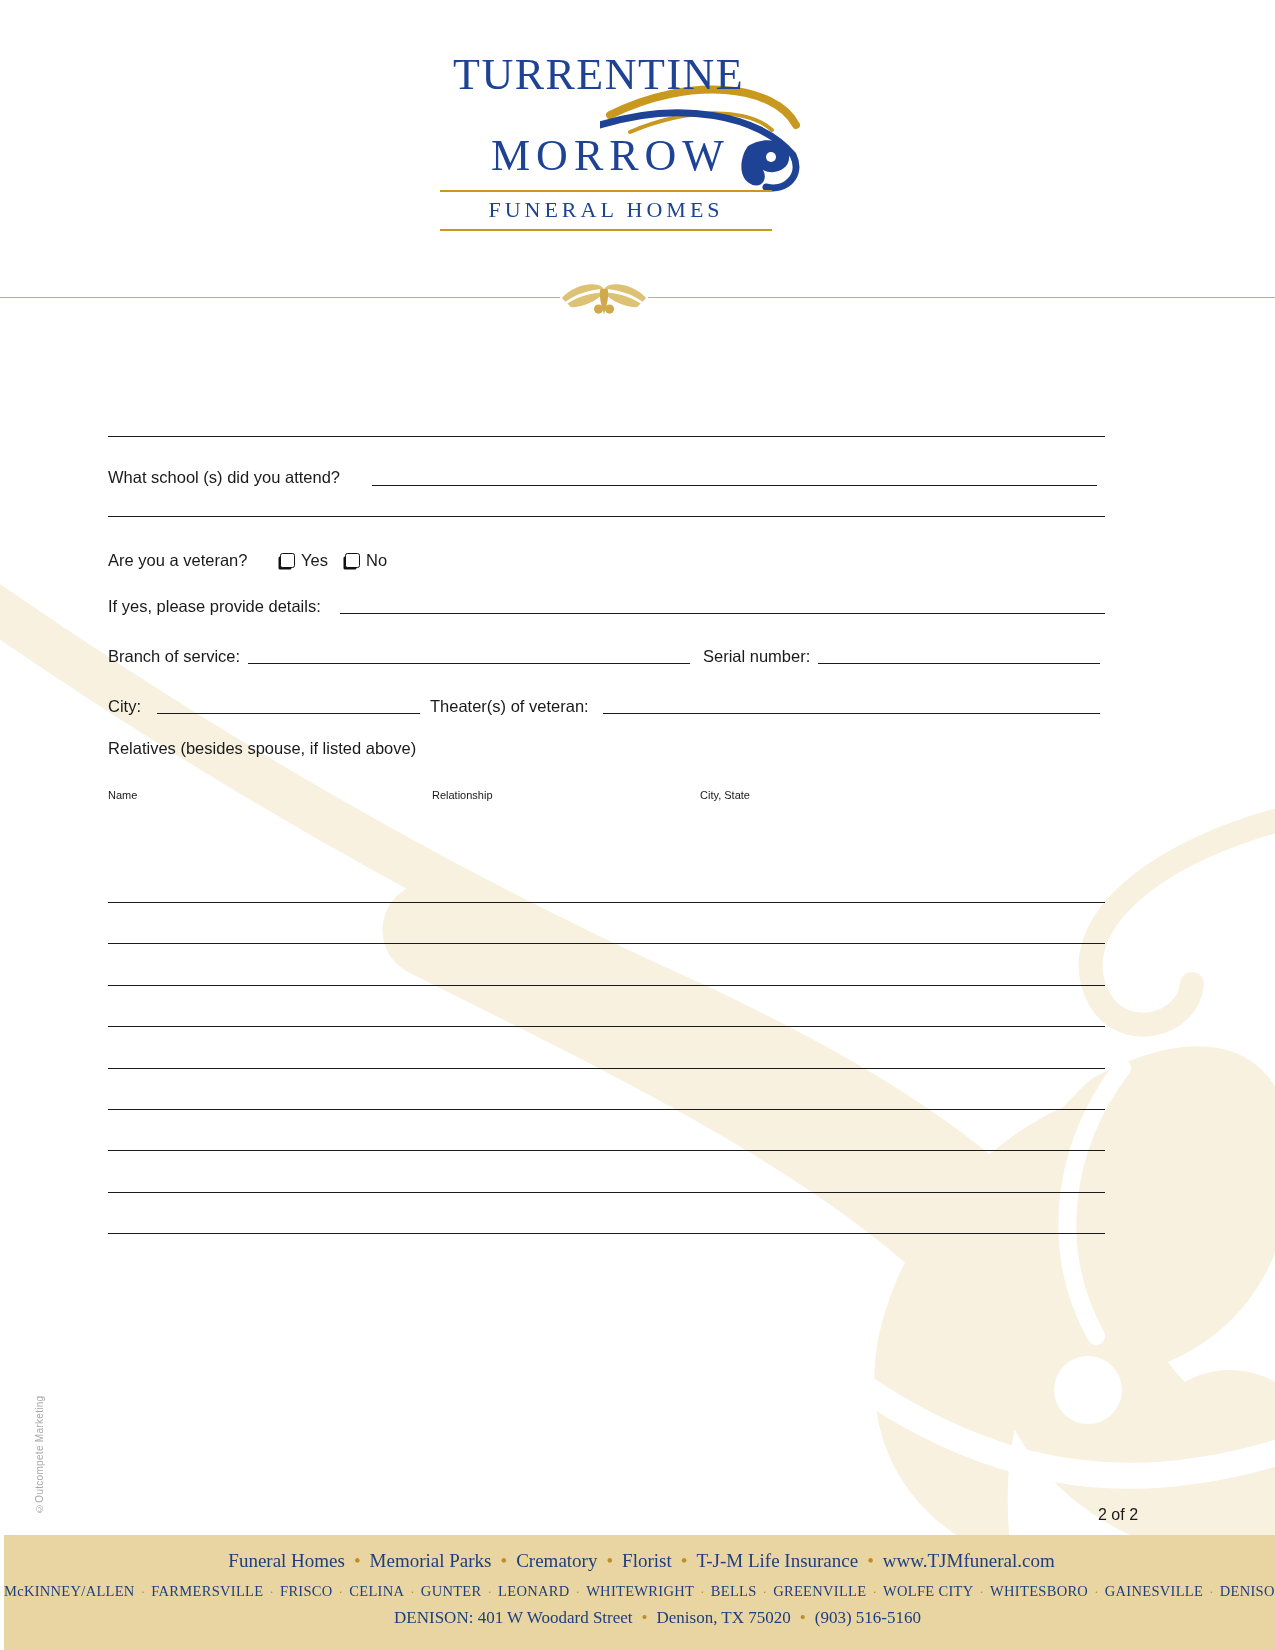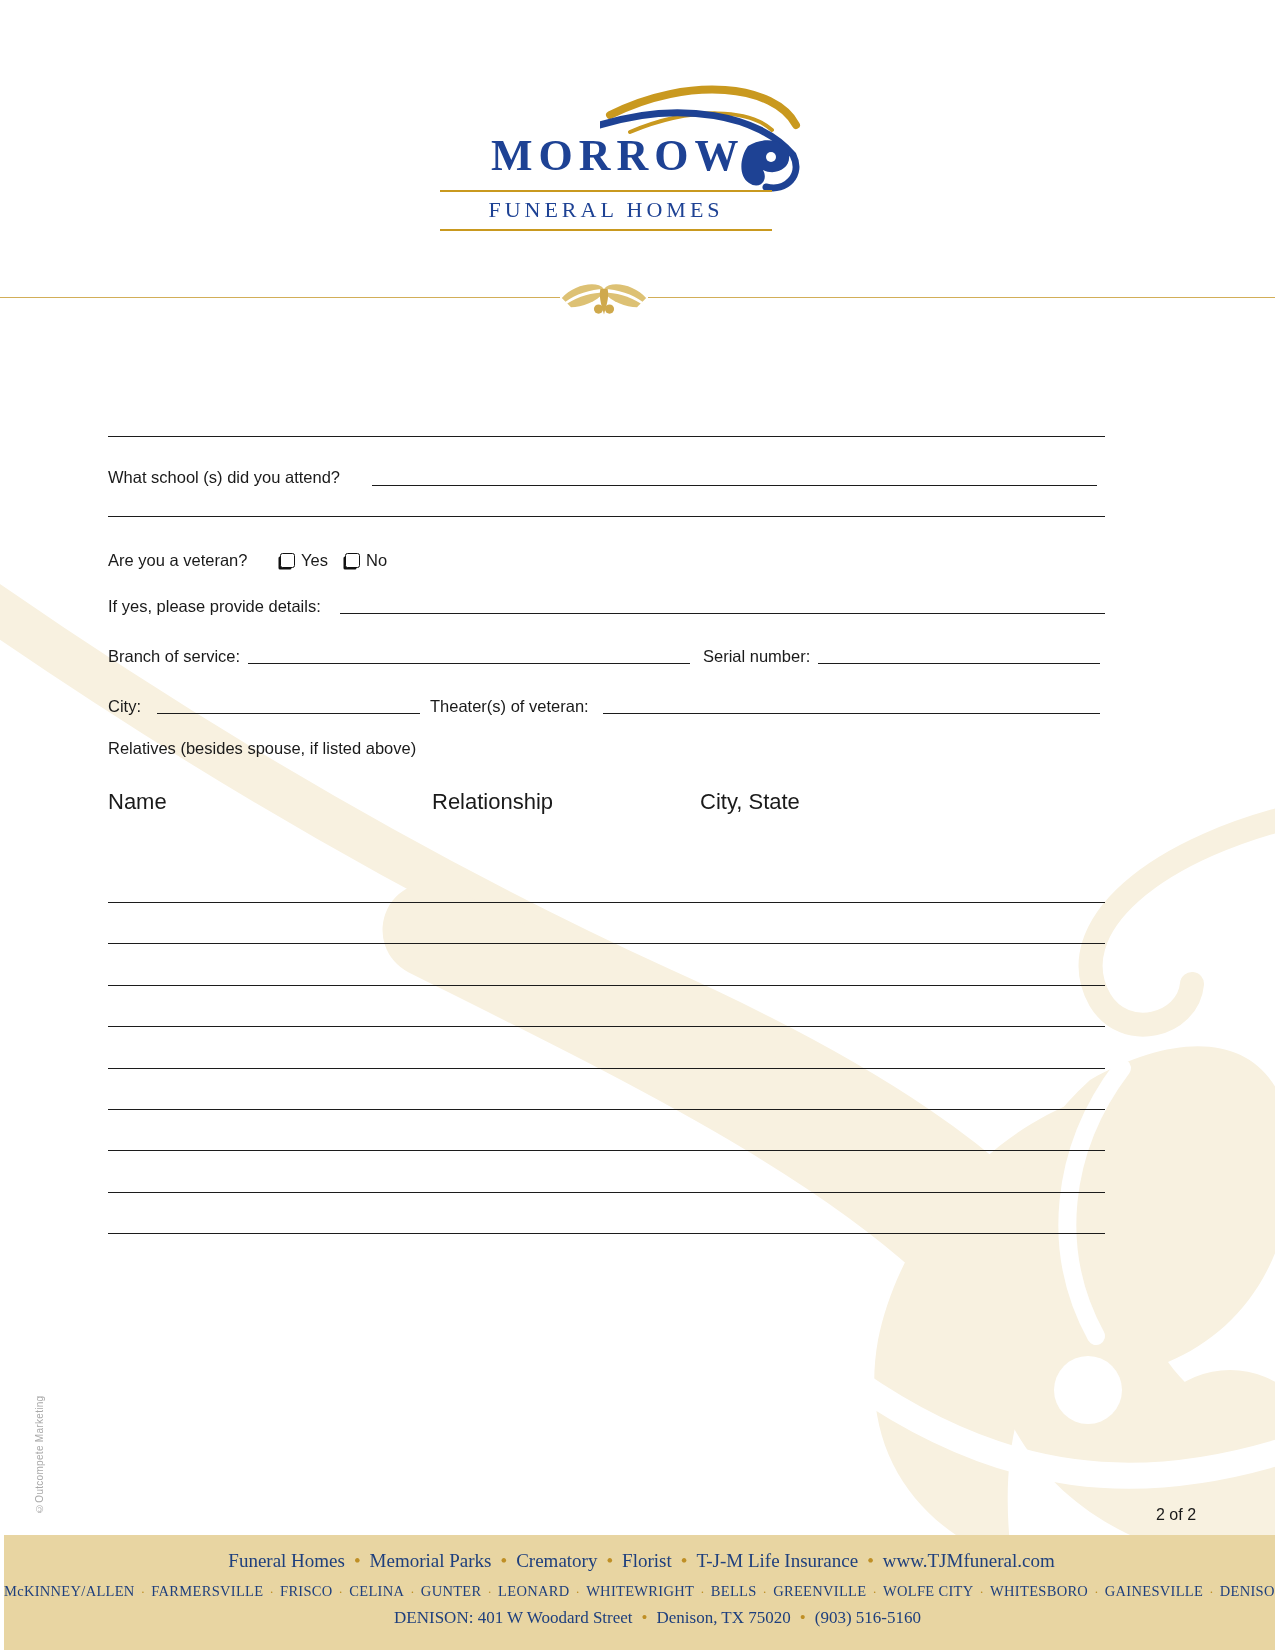--- a/index.html
+++ b/index.html
@@ -6,45 +6,45 @@
   .page{
     position:relative;width:1275px;height:1650px;background:#fff;overflow:hidden;
     font-family:"Liberation Sans",sans-serif;color:#1a1a1a;
   }
   .watermark{position:absolute;left:0;top:0;z-index:0;pointer-events:none;}
 
   
   .logo-line{position:absolute;z-index:2;font-family:"Liberation Serif",serif;color:#1e4294;line-height:1;white-space:nowrap;}
   .logo-line.l1{left:453px;top:53px;font-size:44px;letter-spacing:1.5px;}
   .logo-line.l2{left:432px;top:98px;font-size:44px;letter-spacing:2px;}
-  .logo-line.l3{left:491px;top:134px;font-size:44px;letter-spacing:6px;font-weight:bold;}
+  .logo-line.l3{left:491px;top:134px;font-size:44px;letter-spacing:6px;}
   .logo-flourish{position:absolute;left:600px;top:70px;z-index:1;}
   .logo-rule{position:absolute;left:440px;width:332px;height:2px;background:#c9991f;z-index:2;}
   .logo-rule.r1{top:190px;}
   .logo-rule.r2{top:229px;}
   .logo-subtitle{position:absolute;left:440px;top:197px;width:332px;z-index:2;text-align:center;
     font-family:"Liberation Serif",serif;color:#1e4294;font-size:22px;letter-spacing:4px;white-space:nowrap;}
 
   
   .divider-seg{position:absolute;top:297px;height:1px;background:#d2ae58;z-index:1;}
   .divider-seg.left{left:0;width:560px;}
   .divider-seg.right{left:648px;width:627px;}
   .divider-orn{position:absolute;left:560px;top:277px;z-index:1;}
 
   
   .q{position:absolute;z-index:1;font-size:16.5px;white-space:nowrap;}
-  .hdr{position:absolute;z-index:1;font-size:22px;white-space:nowrap;}
+  .hdr{position:absolute;z-index:1;font-size:11px;white-space:nowrap;}
   .wline{position:absolute;z-index:1;height:0;border-top:1.5px solid #1c1c1c;}
   .cbx{position:absolute;z-index:1;width:13px;height:13px;background:#fff;border:1.6px solid #111;
        border-radius:2.5px;box-shadow:-2.5px 2.5px 0 -1px #111;}
   .rel-lines{position:absolute;left:108px;top:902px;width:997px;z-index:1;}
   .rel-line{position:absolute;left:0;width:997px;height:0;border-top:1.5px solid #1c1c1c;}
 
   
-  .page-num{position:absolute;left:1156px;top:1506px;z-index:1;font-size:16px;}
+  .page-num{position:absolute;left:1098px;top:1506px;z-index:1;font-size:16px;}
   .credit{position:absolute;left:34px;top:1396px;height:118px;z-index:1;
     writing-mode:vertical-rl;transform:rotate(180deg);
     font-size:10px;letter-spacing:.3px;color:#a8a8a8;white-space:nowrap;}
 
   
   .footer-band{position:absolute;left:4px;top:1535px;width:1275px;height:115px;background:#e8d5a2;z-index:2;}
   .fline{position:absolute;left:0;width:100%;text-align:center;z-index:3;
     font-family:"Liberation Serif",serif;color:#1e3f7d;white-space:nowrap;}
   .fline.f1{top:15px;font-size:19px;}
   .fline.f2{top:48px;font-size:14.5px;letter-spacing:.3px;}
@@ -75,20 +75,21 @@
     <circle cx="1088" cy="1390" r="34" fill="#ffffff"></circle>
   </svg>
 
   <svg class="logo-flourish" width="210" height="130" viewBox="0 0 210 130">
     <path d="M 10 45 C 90 5 175 15 196 55" fill="none" stroke="#c9991f" stroke-width="8" stroke-linecap="round"></path>
     <path d="M 30 62 C 95 35 150 40 172 60" fill="none" stroke="#c9991f" stroke-width="4" stroke-linecap="round"></path>
     <path d="M 0 55 C 80 30 160 45 193 85 C 203 105 186 122 166 117" fill="none" stroke="#1e4294" stroke-width="7" stroke-linecap="round"></path>
     <path d="M 148 76 C 164 66 186 69 189 85 C 191 99 175 106 163 100 C 169 111 159 120 149 113 C 138 106 140 87 148 76 Z" fill="#1e4294"></path>
     <circle cx="171" cy="87" r="5" fill="#ffffff"></circle>
   </svg>
+  <div class="logo-line l1">TURRENTINE</div>
   <div class="logo-line l3">MORROW</div>
   <div class="logo-rule r1"></div>
   <div class="logo-subtitle">FUNERAL HOMES</div>
   <div class="logo-rule r2"></div>
 
   <div class="divider-seg left"></div>
   <div class="divider-seg right"></div>
   <svg class="divider-orn" width="88" height="44" viewBox="0 0 96 46">
     <g fill="#ddc174">
       <path d="M2 22 C14 8 40 2 48 12 C34 12 16 18 6 26 Z"></path>

